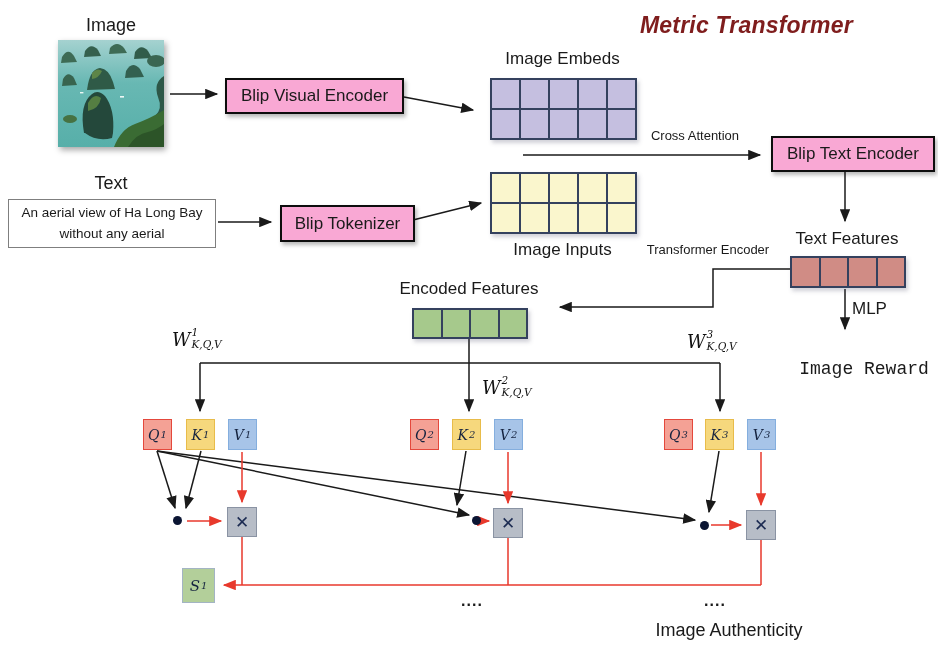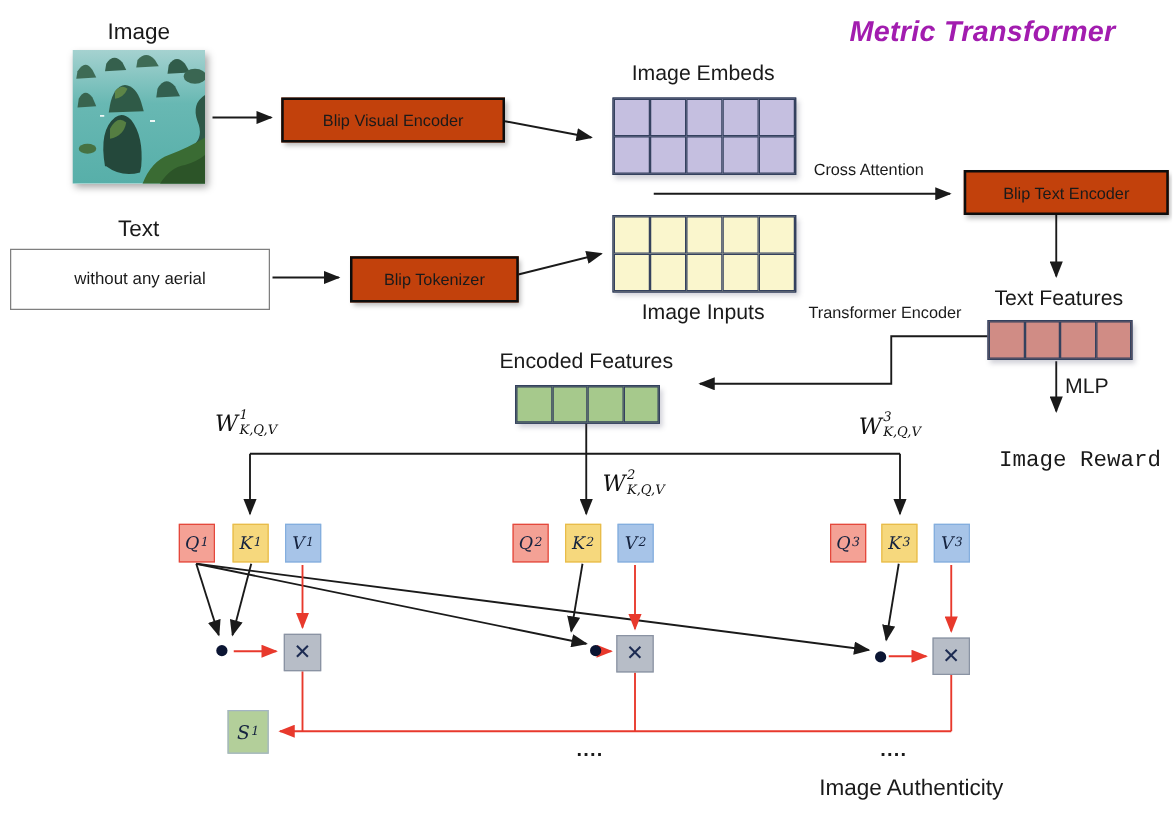--- a/index.html
+++ b/index.html
@@ -5,27 +5,27 @@
   html,body{margin:0;padding:0;background:#ffffff;}
   #canvas{
     position:relative;width:938px;height:652px;background:#ffffff;overflow:hidden;
     font-family:"Liberation Sans",sans-serif;color:#1a1a1a;
   }
   .lbl{position:absolute;text-align:center;color:#1a1a1a;}
   .lbl-lg{font-size:18px;}
   .lbl-md{font-size:17px;}
   .lbl-sm{font-size:13px;}
   #title{
-    position:absolute;left:640px;top:12px;width:292px;text-align:center;
-    font-size:23px;font-style:italic;font-weight:bold;color:#a21caf;letter-spacing:.2px;
+    position:absolute;left:640px;top:12px;width:292px;text-align:left;
+    font-size:23px;font-style:italic;font-weight:bold;color:#7f1d1d;letter-spacing:.2px;
   }
   
   .encbox{
     position:absolute;display:flex;align-items:center;justify-content:center;
-    background:#c2410c;border:2px solid #0d0d0d;font-size:13px;
+    background:#f9a8d4;border:2px solid #0d0d0d;font-size:17px;
     box-shadow:2px 3px 4px rgba(0,0,0,0.28);
   }
   
   #caption-box{
     position:absolute;left:8px;top:199px;width:206px;height:47px;
     background:#ffffff;border:1.2px solid #7f7f7f;
     display:flex;flex-direction:column;align-items:center;justify-content:center;
     font-size:13.5px;line-height:1.5;text-align:center;
   }
   
@@ -144,20 +144,21 @@
       <path d="M56,107 q7,-18 21,-23 q16,-6 29,-14 l0,37 z" fill="#3a6b33"></path>
       <path d="M70,107 q8,-13 20,-15 q10,-3 16,-8 l0,23 z" fill="#2c5428"></path>
       <ellipse cx="12" cy="79" rx="7" ry="4" fill="#467242"></ellipse>
       <rect x="62" y="56" width="4" height="1.6" fill="#eef7f5"></rect>
       <rect x="22" y="52" width="3.4" height="1.4" fill="#eef7f5"></rect>
     </g>
   </svg>
 
   <div class="lbl lbl-lg" style="left:58px;top:173px;width:106px;">Text</div>
   <div id="caption-box">
+    <div>An aerial view of Ha Long Bay</div>
     <div>without any aerial</div>
   </div>
 
   <div class="encbox" style="left:225px;top:78px;width:175px;height:32px;">Blip Visual Encoder</div>
   <div class="encbox" style="left:280px;top:205px;width:131px;height:33px;">Blip Tokenizer</div>
   <div class="encbox" style="left:771px;top:136px;width:160px;height:32px;">Blip Text Encoder</div>
 
   <div class="lbl lbl-md" style="left:490px;top:49px;width:145px;">Image Embeds</div>
   <div class="tgrid" style="left: 490px; top: 78px; width: 145px; height: 60px; grid-template-columns: repeat(5, 1fr); grid-template-rows: repeat(2, 1fr);">
       <div class="cell" style="background: rgb(197, 191, 224);"></div>

